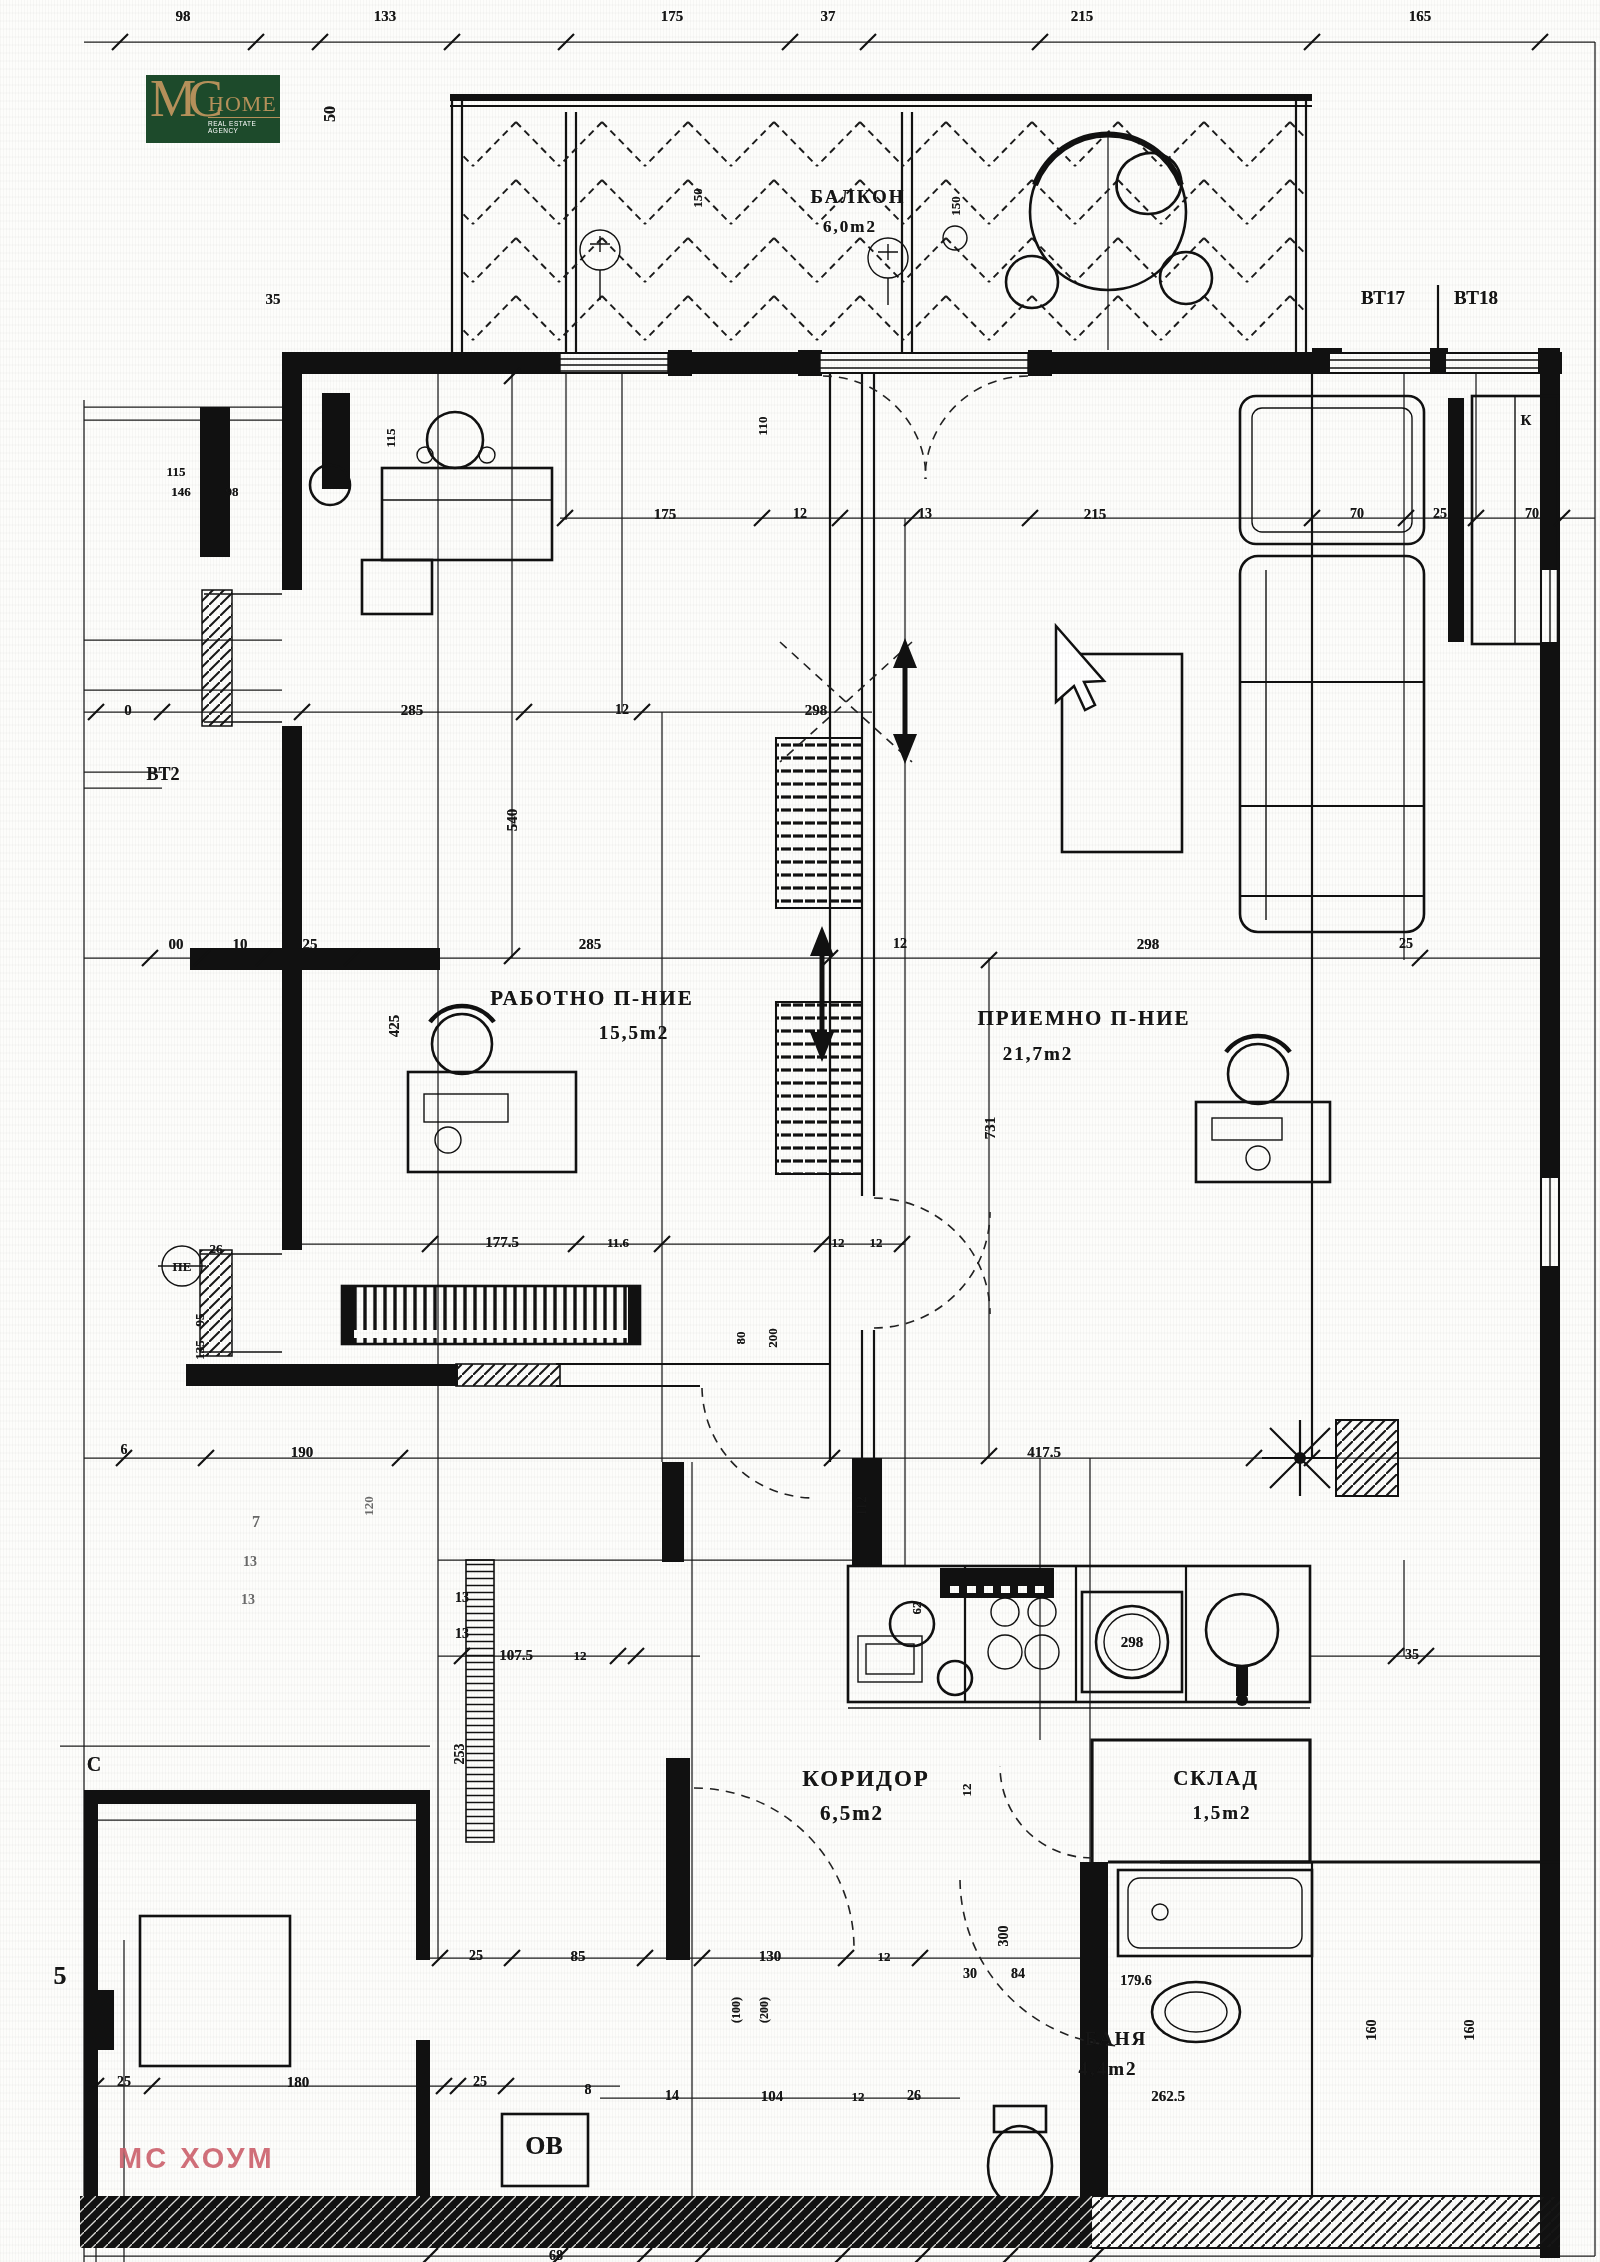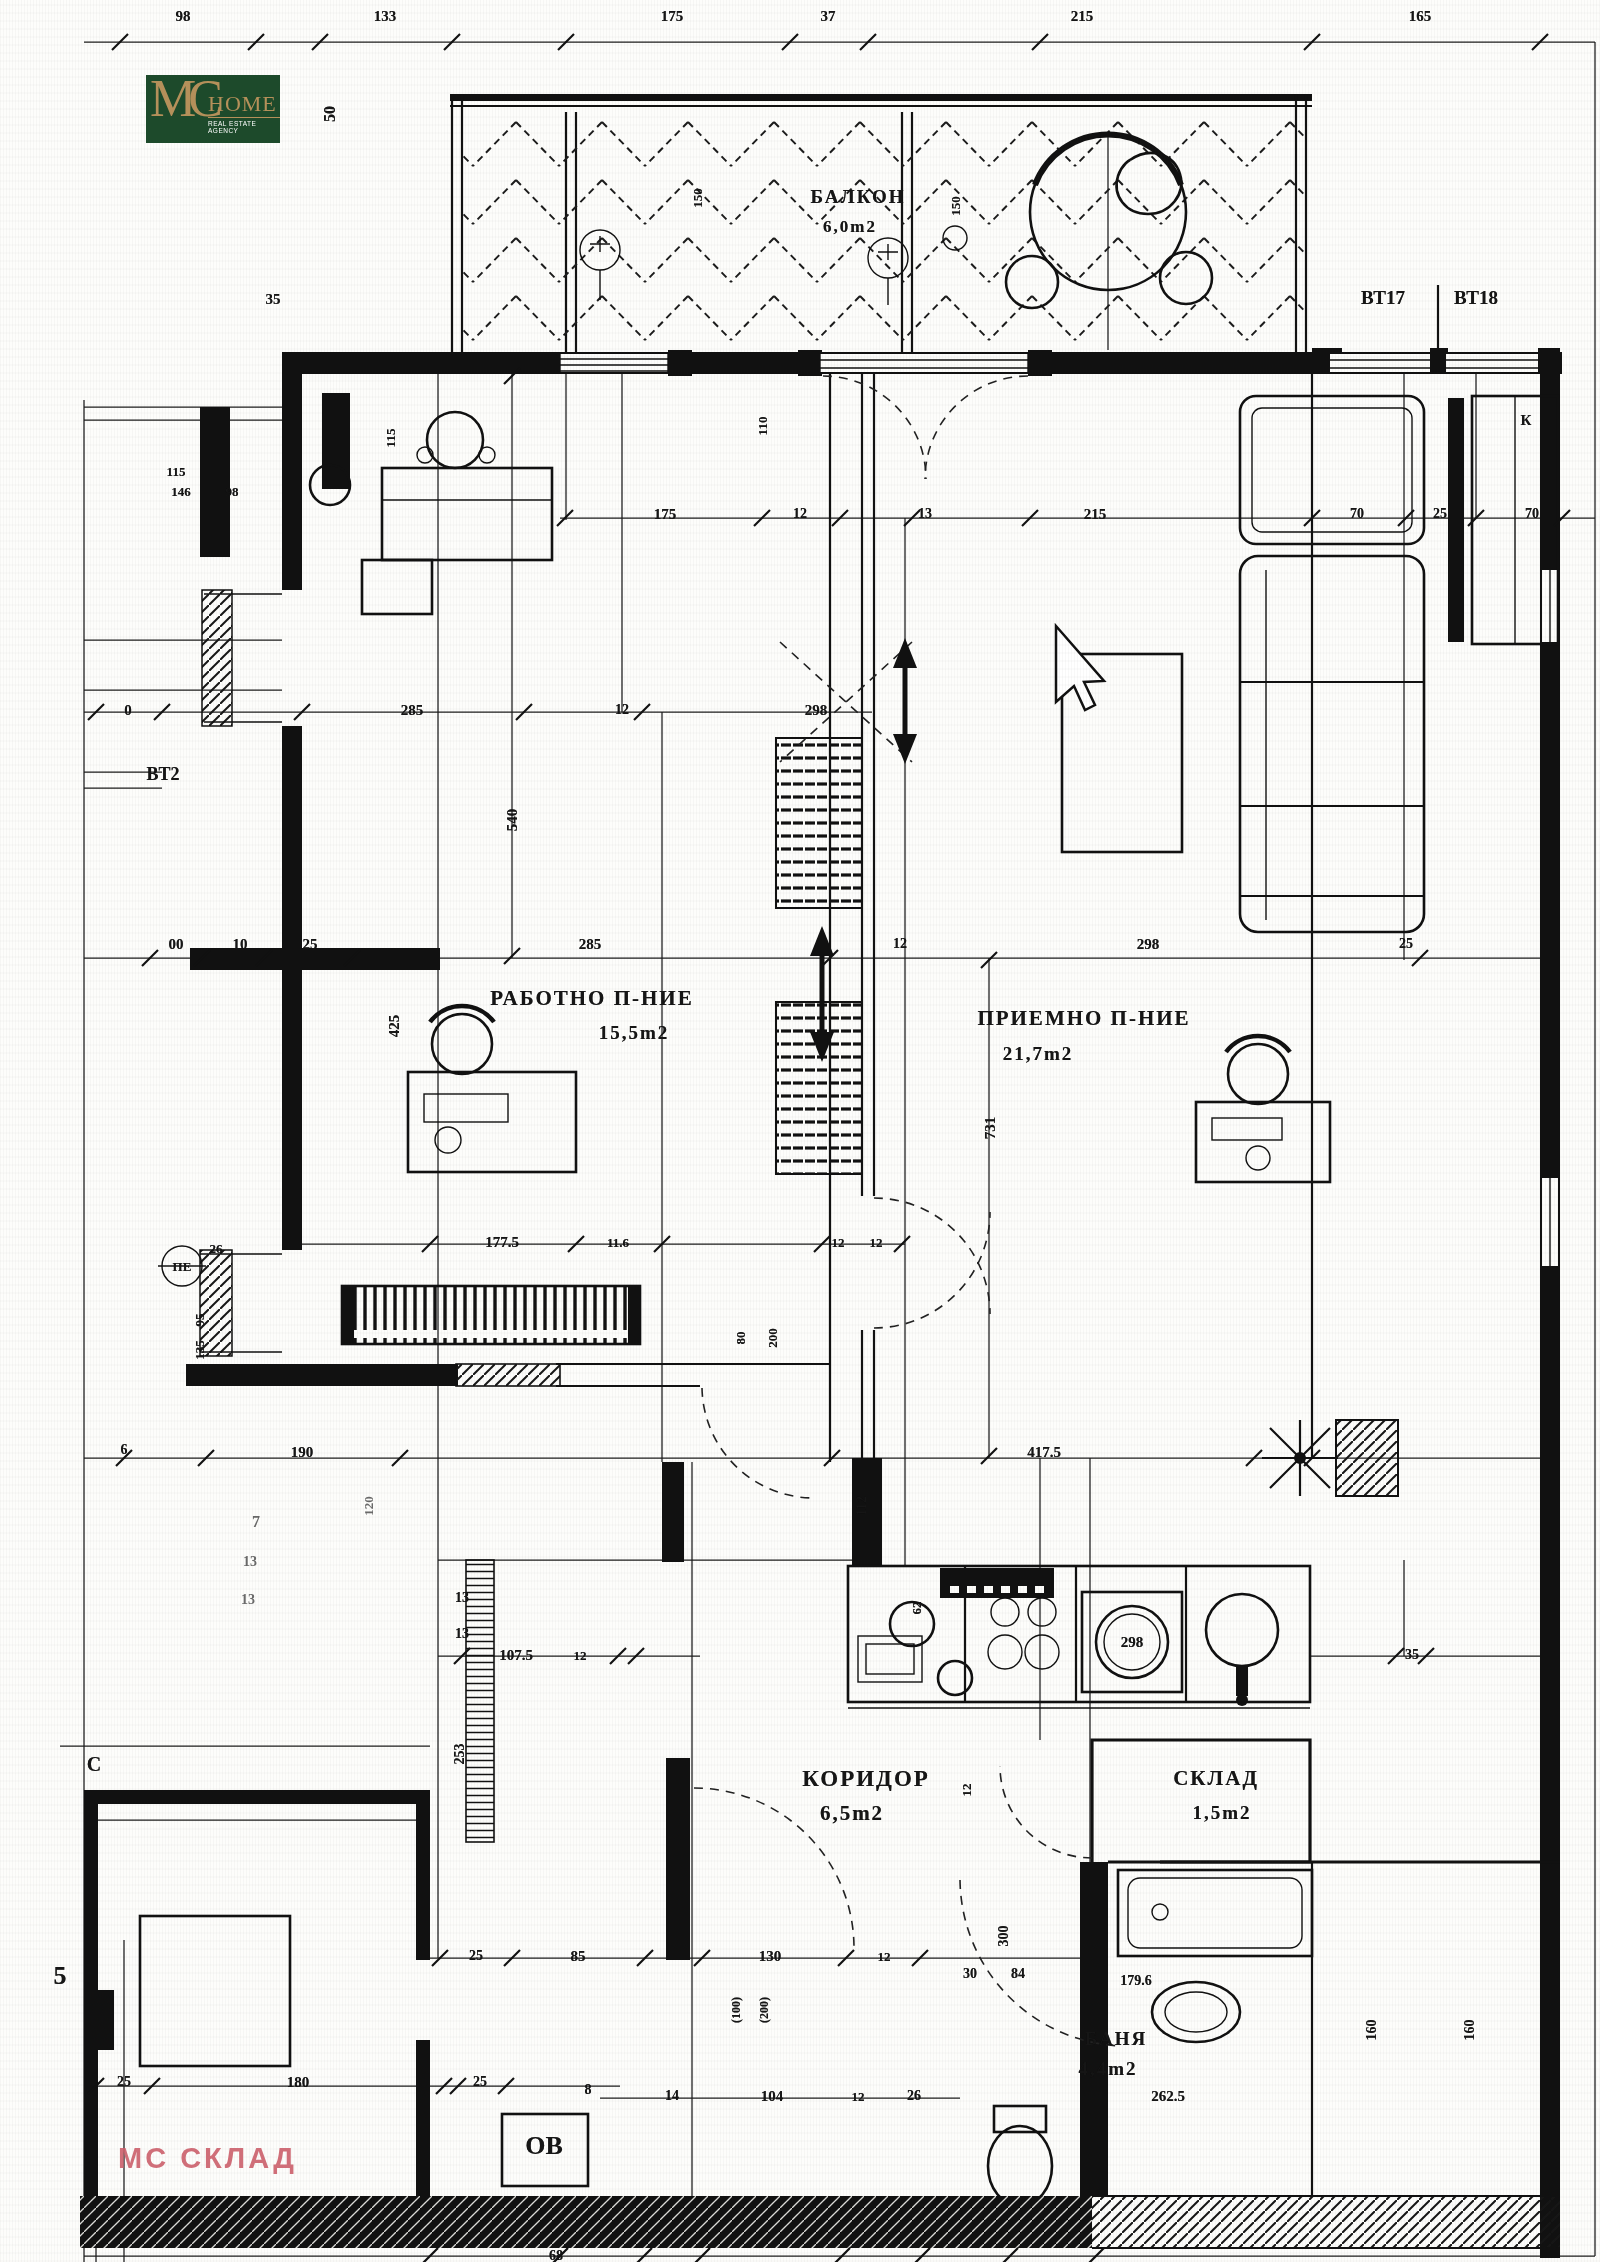--- a/index.html
+++ b/index.html
@@ -466,15 +466,15 @@
       <div class="lbl faint" style="left: 250px; top: 1562px; font-size: 14px; transform: translate(-50%, -50%);">13</div>
       <div class="lbl faint" style="left: 248px; top: 1600px; font-size: 14px; transform: translate(-50%, -50%);">13</div>
     </div>
 
 <div class="logo">
   <span class="mc">MC</span>
   <span class="home">HOME</span>
   <span class="tag">REAL ESTATE AGENCY</span>
 </div>
 
-<div class="wm">МС СКЛАД</div>
+<div class="wm">МС ХОУМ</div>
 
 </div>
 
 </body></html>

